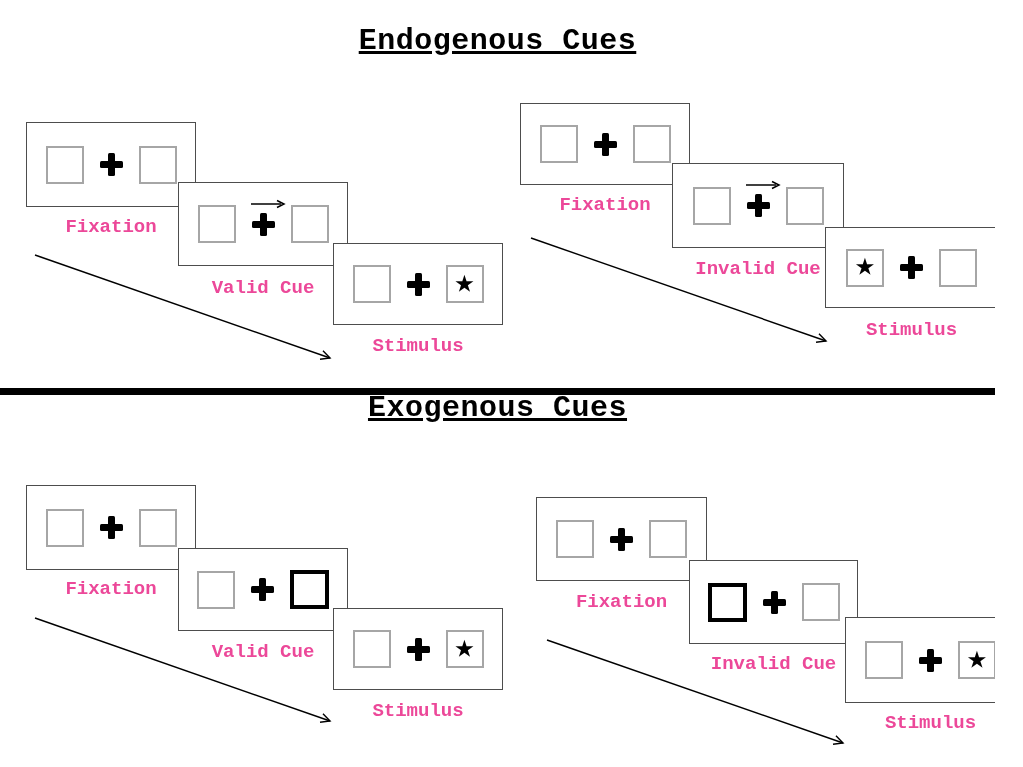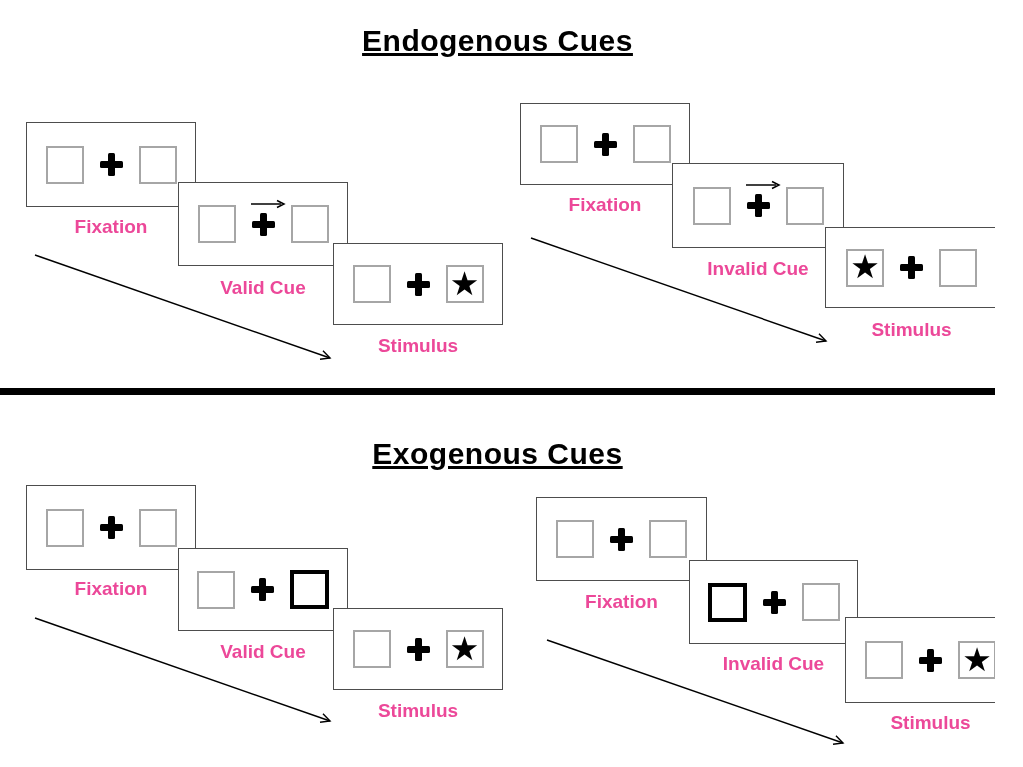--- a/index.html
+++ b/index.html
@@ -1,20 +1,20 @@
 <!DOCTYPE html>
 <html><head>
 <meta charset="utf-8">
 <style>
   html,body{margin:0;padding:0;background:#ffffff;}
   .page{
     position:relative;
     width:995px;height:767px;
     background:#ffffff;
-    font-family:Liberation Sans, sans-serif;
+    font-family:Liberation Mono, monospace;
     overflow:hidden;
   }
   .section-title{
     position:absolute;left:0;width:100%;
     text-align:center;
     font-weight:bold;font-size:30px;color:#000;
     text-decoration:underline;
     letter-spacing:0.5px;
   }
   .divider{
@@ -87,21 +87,21 @@
       </marker>
     </defs>
     <line x1="35" y1="255" x2="330" y2="358" marker-end="url(#ah)"></line>
     <line x1="531" y1="238" x2="826" y2="341" marker-end="url(#ah)"></line>
     <line x1="35" y1="618" x2="330" y2="721" marker-end="url(#ah)"></line>
     <line x1="547" y1="640" x2="843" y2="743" marker-end="url(#ah)"></line>
   </svg>
 
   <div class="section-title" style="top:24px">Endogenous Cues</div>
   <div class="divider"></div>
-  <div class="section-title" style="top:437px">Exogenous Cues</div>
+  <div class="section-title" style="top:391px">Exogenous Cues</div>
 
   <div class="card" style="left:26px;top:122px;width:170px;height:85px">
     <div class="sq"></div>
     <div class="cross-wrap">
         <div class="plus"></div>
       </div>
     <div class="sq"></div>
   </div>
   <div class="card-label" style="left:26px;top:215px;width:170px">Fixation</div>
 

